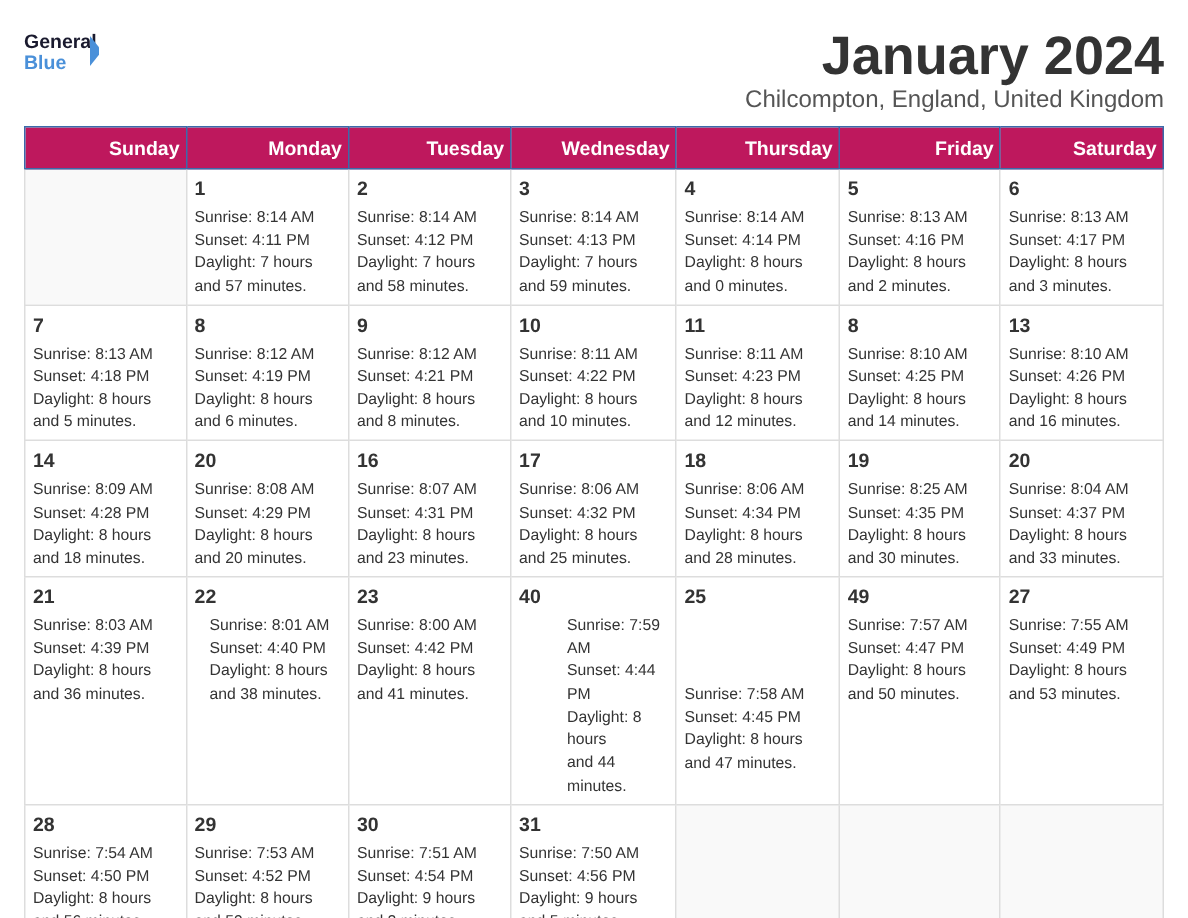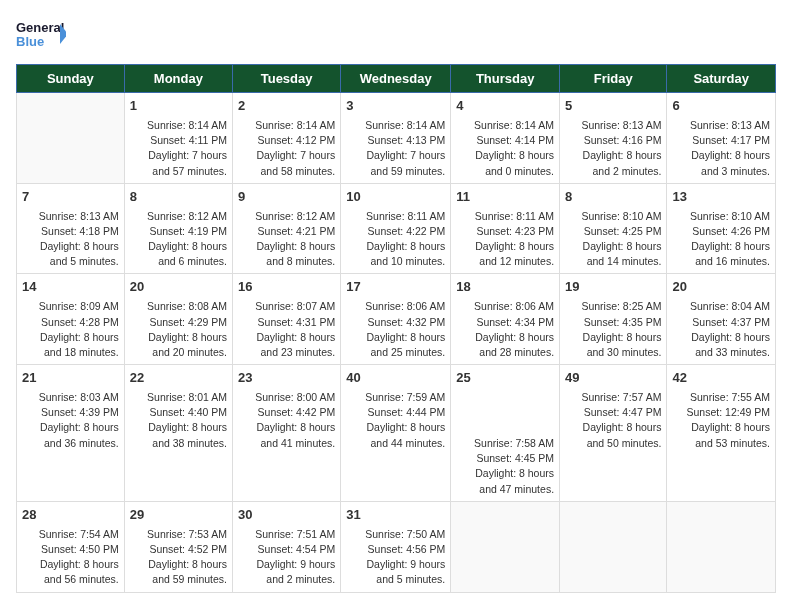--- a/index.html
+++ b/index.html
@@ -32,24 +32,24 @@
     .calendar-subtitle {
       font-size: 16px;
       color: #555;
     }
     .calendar {
       width: 100%;
       border-collapse: collapse;
       font-size: 11px;
     }
     .calendar th {
-      background-color: #14532d;
+      background-color: #be185d;
       color: #fff;
       padding: 6px 4px;
-      text-align: center;
+      text-align: right;
       font-size: 13px;
       font-weight: bold;
       border: 1px solid #3a6aaa;
     }
     .calendar td {
       vertical-align: top;
       padding: 4px 5px;
       border: 1px solid #ddd;
       min-height: 80px;
       width: 113px;
@@ -63,35 +63,36 @@
     .day-number {
       font-size: 13px;
       font-weight: bold;
       color: #333;
       display: block;
       margin-bottom: 2px;
     }
     .day-info {
       font-size: 10.5px;
       color: #333;
-      text-align: right;
     }
   </style>
 </head>
 <body>
 
 <div class="header">
   <div class="logo">
   <svg width="50" height="40" viewBox="0 0 50 40">
     <text x="0" y="16" font-size="13" font-weight="bold" fill="#1a1a2e">General</text>
     <text x="0" y="30" font-size="13" font-weight="bold" fill="#4a90d9">Blue</text>
     <polygon points="44,8 52,18 44,28" fill="#4a90d9"></polygon>
   </svg>
 </div>
   <div class="title-block">
+    <div class="calendar-title">January 2024</div>
+    <div class="calendar-subtitle">Chilcompton, England, United Kingdom</div>
   </div>
 </div>
 
 <table class="calendar">
   <thead>
     <tr>
     <th>Sunday</th>
         <th>Monday</th>
         <th>Tuesday</th>
         <th>Wednesday</th>
@@ -265,43 +266,43 @@
         </td>
         <td>
           <span class="day-number">23</span>
           <div class="day-info" style="white-space: pre-line;">Sunrise: 8:00 AM
 Sunset: 4:42 PM
 Daylight: 8 hours
 and 41 minutes.</div>
         </td>
         <td>
           <span class="day-number">40</span>
-          <div class="day-info" style="white-space: pre-line;">Sunrise: 7:59 AM
+          <div class="day-info" style="white-space: pre-line; margin-left: 32px;">Sunrise: 7:59 AM
 Sunset: 4:44 PM
 Daylight: 8 hours
 and 44 minutes.</div>
         </td>
         <td>
           <span class="day-number">25</span>
           <div class="day-info" style="white-space: pre-line; margin-top: 48px;">Sunrise: 7:58 AM
 Sunset: 4:45 PM
 Daylight: 8 hours
 and 47 minutes.</div>
         </td>
         <td>
           <span class="day-number">49</span>
           <div class="day-info" style="white-space: pre-line;">Sunrise: 7:57 AM
 Sunset: 4:47 PM
 Daylight: 8 hours
 and 50 minutes.</div>
         </td>
         <td>
-          <span class="day-number">42</span>
+          <span class="day-number">27</span>
           <div class="day-info" style="white-space: pre-line;">Sunrise: 7:55 AM
-Sunset: 12:49 PM
+Sunset: 4:49 PM
 Daylight: 8 hours
 and 53 minutes.</div>
         </td>
       </tr>
       <tr>
         <td>
           <span class="day-number">28</span>
           <div class="day-info" style="white-space: pre-line;">Sunrise: 7:54 AM
 Sunset: 4:50 PM
 Daylight: 8 hours

